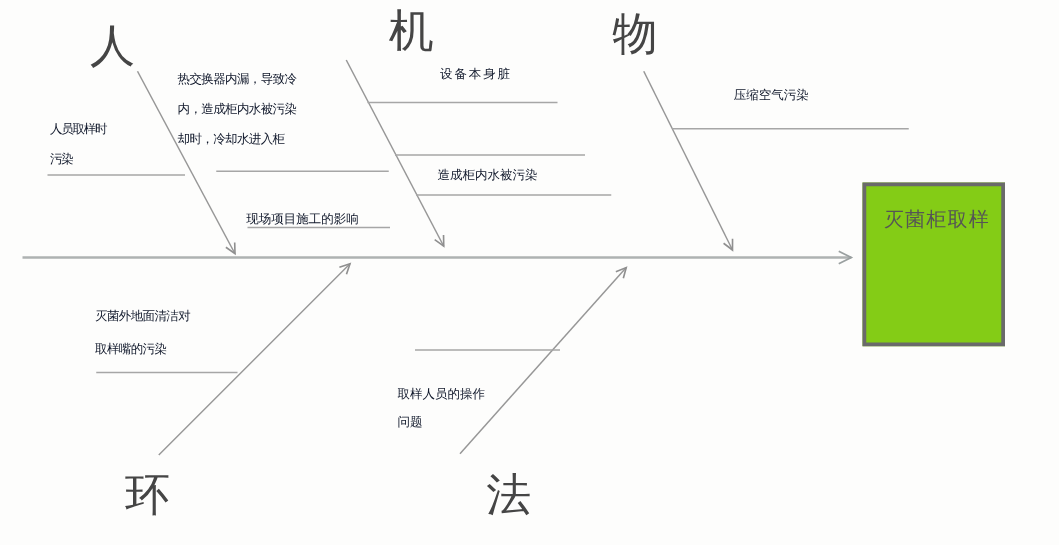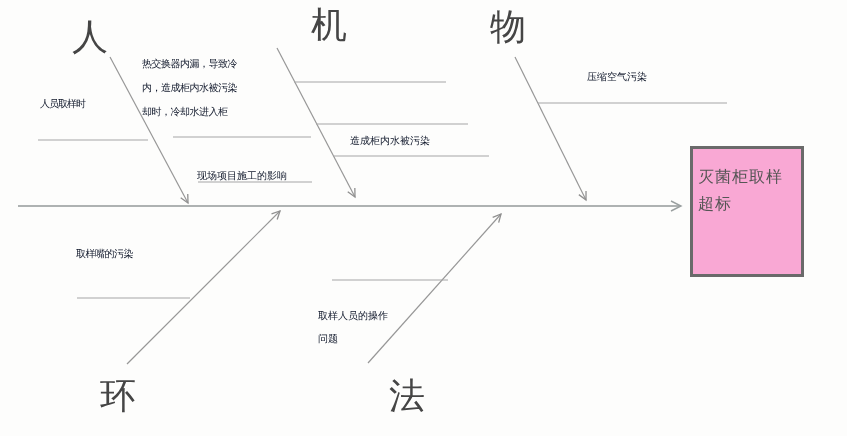--- a/index.html
+++ b/index.html
@@ -25,27 +25,28 @@
     font-size:10px;
     color:#0f172a;
     white-space:nowrap;
   }
   .cause div{white-space:nowrap;}
   .effect-box{
     position:absolute;
     left:690px;top:146px;
     width:103px;height:111px;
     border:3px solid #6a6a6a;
-    background:#f9a8d4;
+    background:#84cc16;
     padding:14px 0 0 5px;
     box-sizing:content-box;
     font-size:16px;
     line-height:27px;
     letter-spacing:1px;
     color:#555555;
+    text-align:center;
   }
 </style>
 </head>
 <body>
 
 <div class="canvas">
 
   <svg class="lines" viewBox="0 0 847 436" xmlns="http://www.w3.org/2000/svg">
     <defs>
       <marker id="arr" markerWidth="14" markerHeight="14" refX="9" refY="5" orient="auto" markerUnits="userSpaceOnUse">
@@ -76,49 +77,53 @@
   </svg>
 
   <div class="cat-label" style="left:72px;top:18px;">人</div>
   <div class="cat-label" style="left:311px;top:6px;">机</div>
   <div class="cat-label" style="left:490px;top:8px;">物</div>
   <div class="cat-label" style="left:100px;top:377px;">环</div>
   <div class="cat-label" style="left:389px;top:377px;">法</div>
 
   <div class="cause" style="left:40px;top:92px;line-height:24px;letter-spacing:-1px;">
     <div>人员取样时</div>
+    <div>污染</div>
   </div>
 
   <div class="cause" style="left:142px;top:52px;line-height:24px;letter-spacing:-0.5px;">
     <div>热交换器内漏，导致冷</div>
     <div>内，造成柜内水被污染</div>
     <div>却时，冷却水进入柜</div>
   </div>
 
   <div class="cause" style="left:197px;top:166px;line-height:20px;">
     <div>现场项目施工的影响</div>
   </div>
 
+  <div class="cause" style="left:352px;top:50px;line-height:20px;letter-spacing:1.5px;">
+    <div>设备本身脏</div>
+  </div>
 
 
   <div class="cause" style="left:350px;top:131px;line-height:20px;">
     <div>造成柜内水被污染</div>
   </div>
 
   <div class="cause" style="left:559px;top:67px;line-height:20px;margin-left:28px;">
     <div>压缩空气污染</div>
   </div>
 
   <div class="cause" style="left:76px;top:241px;line-height:26px;letter-spacing:-0.5px;">
+    <div>灭菌外地面清洁对</div>
     <div>取样嘴的污染</div>
   </div>
 
   <div class="cause" style="left:318px;top:304px;line-height:23px;">
     <div>取样人员的操作</div>
     <div>问题</div>
   </div>
 
   <div class="effect-box">
     <div>灭菌柜取样</div>
-    <div>超标</div>
   </div>
 
 </div>
 
 </body></html>

